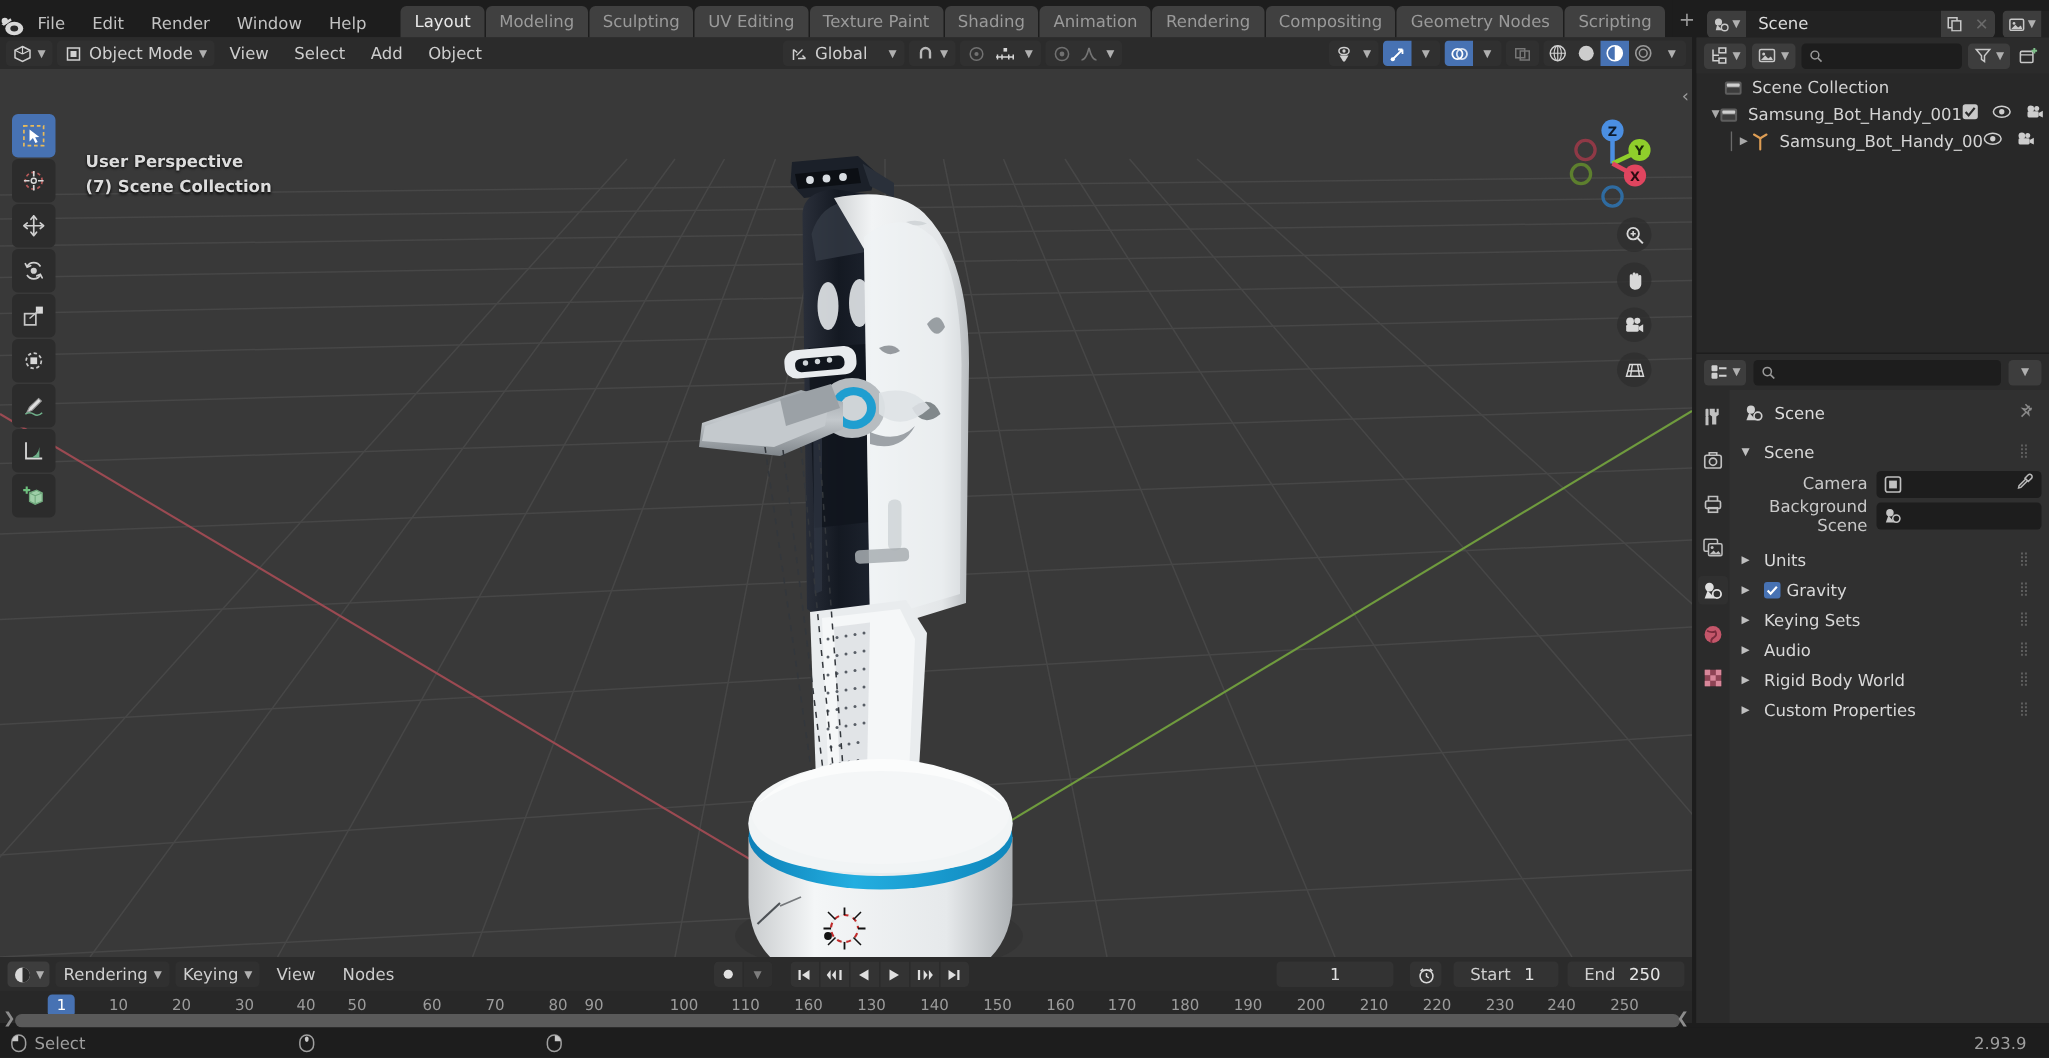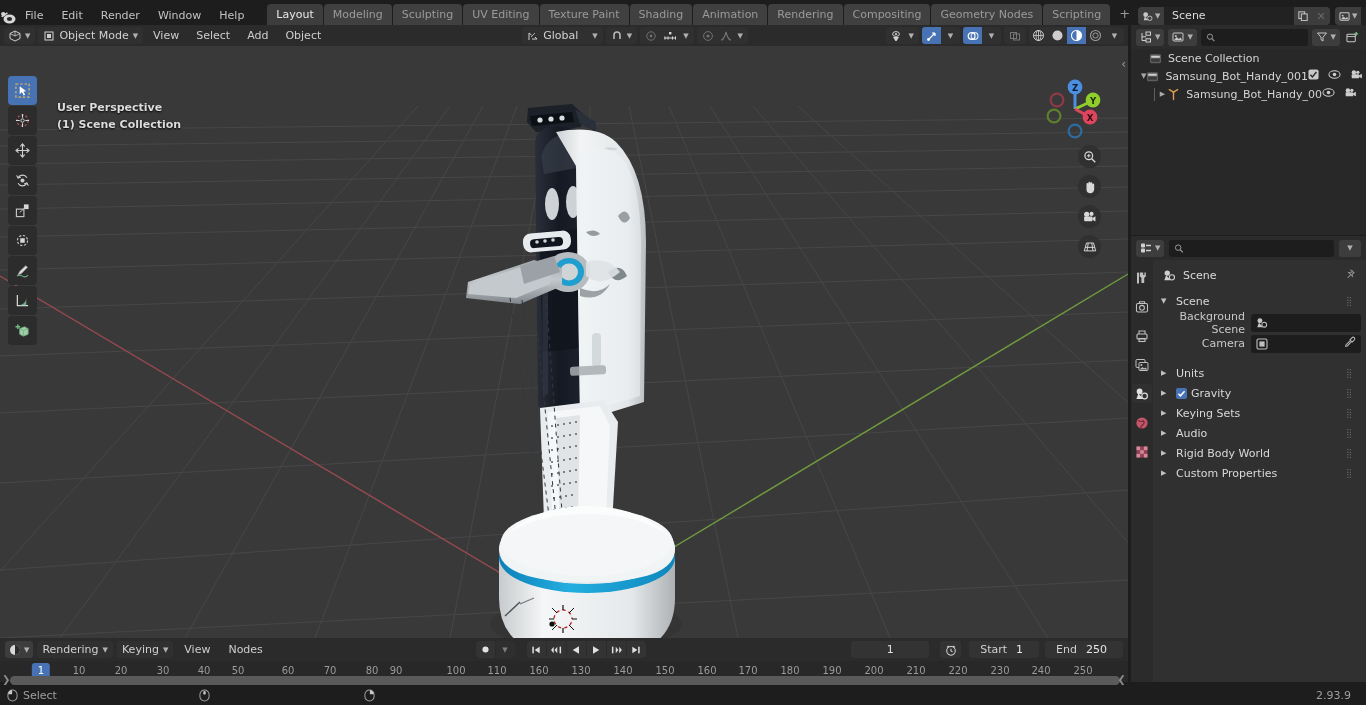--- a/index.html
+++ b/index.html
@@ -569,21 +569,21 @@
             <circle r="9" fill="none" stroke="#c02b2b" stroke-width="1.4" stroke-dasharray="3.2 3.2" stroke-dashoffset="3.2"></circle>
             <path d="M0 -14 L0 -9 M0 9 L0 14 M-14 0 L-9 0 M9 0 L14 0" stroke="#111" stroke-width="1.2"></path>
             <path d="M-11 -11 L-6 -6 M11 -11 L6 -6 M-11 11 L-6 6 M11 11 L6 6" stroke="#111" stroke-width="1"></path>
           </g>
           <circle cx="552" cy="578" r="2.6" fill="#121212"></circle>
         </g>
       </svg>
     </div>
 
     <div class="vp-text" style="top:76px">User Perspective</div>
-    <div class="vp-text" style="top:93px">(1) Scene Collection</div>
+    <div class="vp-text" style="top:93px">(7) Scene Collection</div>
 
     <div class="toolbar-left">
       <div class="tool-btn active">
         <svg width="15" height="15" viewBox="0 0 16 16">
             <rect x="1" y="1" width="14" height="14" fill="none" stroke="#e8ba5a" stroke-width="1.2" stroke-dasharray="2.6 2"></rect>
             <path d="M5 3.5 L5 12 L7.4 9.6 L9.2 13.2 L10.8 12.4 L9 9 L12 8.8 Z" fill="#fff"></path>
           </svg>
       </div>
       <div class="tool-btn">
         <svg width="15" height="15" viewBox="0 0 16 16">
@@ -902,44 +902,44 @@
           </span>
         </div>
 
         <div class="panel-head">
           <span class="tri">▼</span>
           <span>Scene</span>
           <span class="grip">⣿</span>
         </div>
 
         <div class="prop-row">
-          <span class="prop-label">Background Scene</span>
-          <span class="prop-field">
-            <svg width="12" height="12" viewBox="0 0 14 14">
-                <circle cx="4.6" cy="4.4" r="2.9" fill="#c4c4c4"></circle>
-                <path d="M3.4 6.6 L8.4 12 L1.4 12 Z" fill="#c4c4c4"></path>
-                <circle cx="9.6" cy="9" r="2.8" fill="none" stroke="#c4c4c4" stroke-width="1.2"></circle>
-              </svg>
-          </span>
-        </div>
-
-        <div class="prop-row">
           <span class="prop-label">Camera</span>
           <span class="prop-field">
             <svg width="12" height="12" viewBox="0 0 12 12">
                 <rect x="1" y="1" width="10" height="10" rx="1.4" fill="none" stroke="#c0c0c0" stroke-width="1.1"></rect>
                 <rect x="3.4" y="3.4" width="5.2" height="5.2" fill="#c0c0c0"></rect>
               </svg>
             <span style="flex:1"></span>
             <span>
               <svg width="12" height="12" viewBox="0 0 14 14" fill="none" stroke="#b8b8b8" stroke-width="1.2">
                   <path d="M9.4 2 a1.8 1.8 0 0 1 2.6 2.6 L9.6 7 L7 4.4 Z"></path>
                   <path d="M7.6 5 L2.4 10.2 L2 12 L3.8 11.6 L9 6.4"></path>
                 </svg>
             </span>
+          </span>
+        </div>
+
+        <div class="prop-row">
+          <span class="prop-label">Background Scene</span>
+          <span class="prop-field">
+            <svg width="12" height="12" viewBox="0 0 14 14">
+                <circle cx="4.6" cy="4.4" r="2.9" fill="#c4c4c4"></circle>
+                <path d="M3.4 6.6 L8.4 12 L1.4 12 Z" fill="#c4c4c4"></path>
+                <circle cx="9.6" cy="9" r="2.8" fill="none" stroke="#c4c4c4" stroke-width="1.2"></circle>
+              </svg>
           </span>
         </div>
 
 
         <div style="height:8px"></div>
 
         <div class="panel-head">
           <span class="tri">▶</span>
           <span>Units</span>
           <span class="grip">⣿</span>

